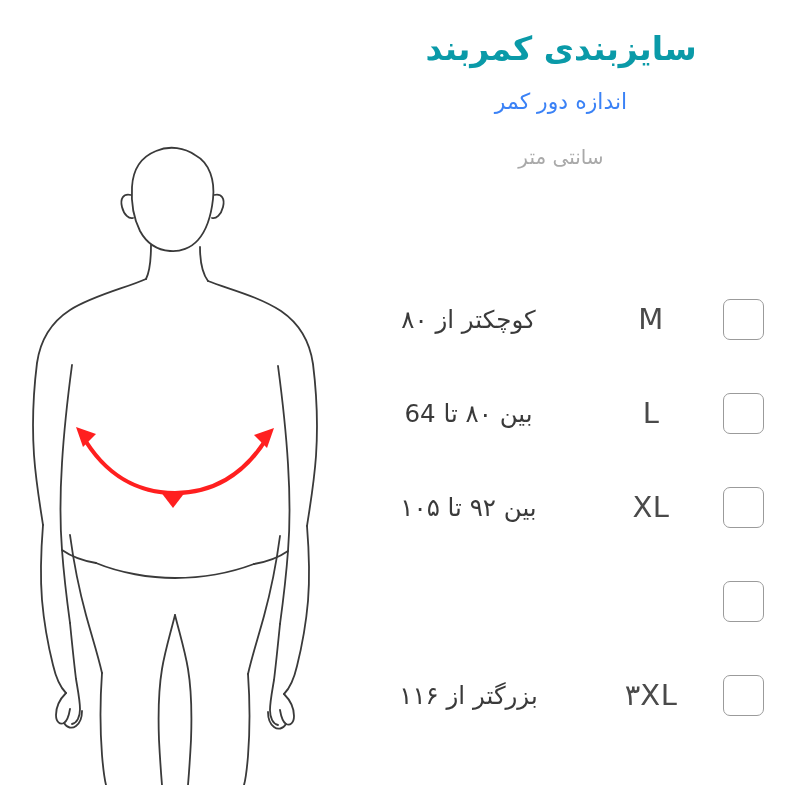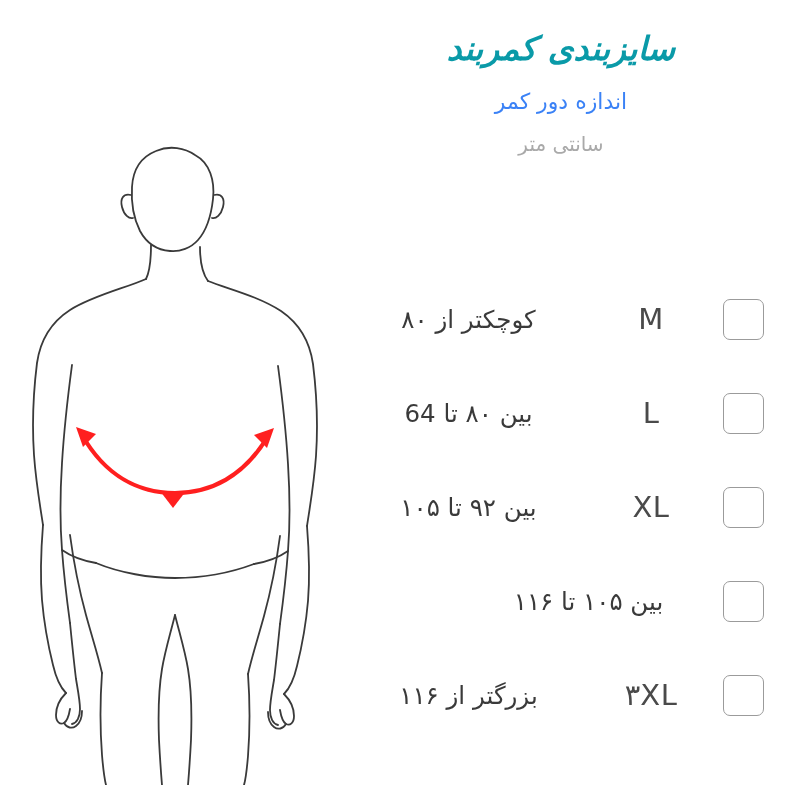--- a/index.html
+++ b/index.html
@@ -30,30 +30,29 @@
     text-align: center;
     direction: rtl;
   }
   .title {
     font-size: 33px;
     font-weight: bold;
     color: #0a9aa8;
     letter-spacing: 0px;
     line-height: 1.3;
     white-space: nowrap;
-    font-style: italic;
   }
   .subtitle {
     margin-top: 16px;
     font-size: 22px;
     color: #3b82f6;
     line-height: 1.4;
   }
   .unit {
-    margin-top: 12px;
+    margin-top: 25px;
     font-size: 20px;
     color: #a9a9a9;
     line-height: 1.4;
   }
 
   
   .size-table {
     position: absolute;
     top: 272px;
     right: 24px;
@@ -200,21 +199,20 @@
         <div class="checkbox"></div>
       </div>
       <div class="cell-size">XL</div>
       <div class="cell-measure">بین ۹۲ تا ۱۰۵</div>
     </div>
 
     <div class="size-row">
       <div class="cell-box">
         <div class="checkbox"></div>
       </div>
-      <div class="cell-measure">بین ۱۰۵ تا ۱۱۶</div>
     </div>
 
     <div class="size-row">
       <div class="cell-box">
         <div class="checkbox"></div>
       </div>
       <div class="cell-size">۳XL</div>
       <div class="cell-measure">بزرگتر از ۱۱۶</div>
     </div>
 

